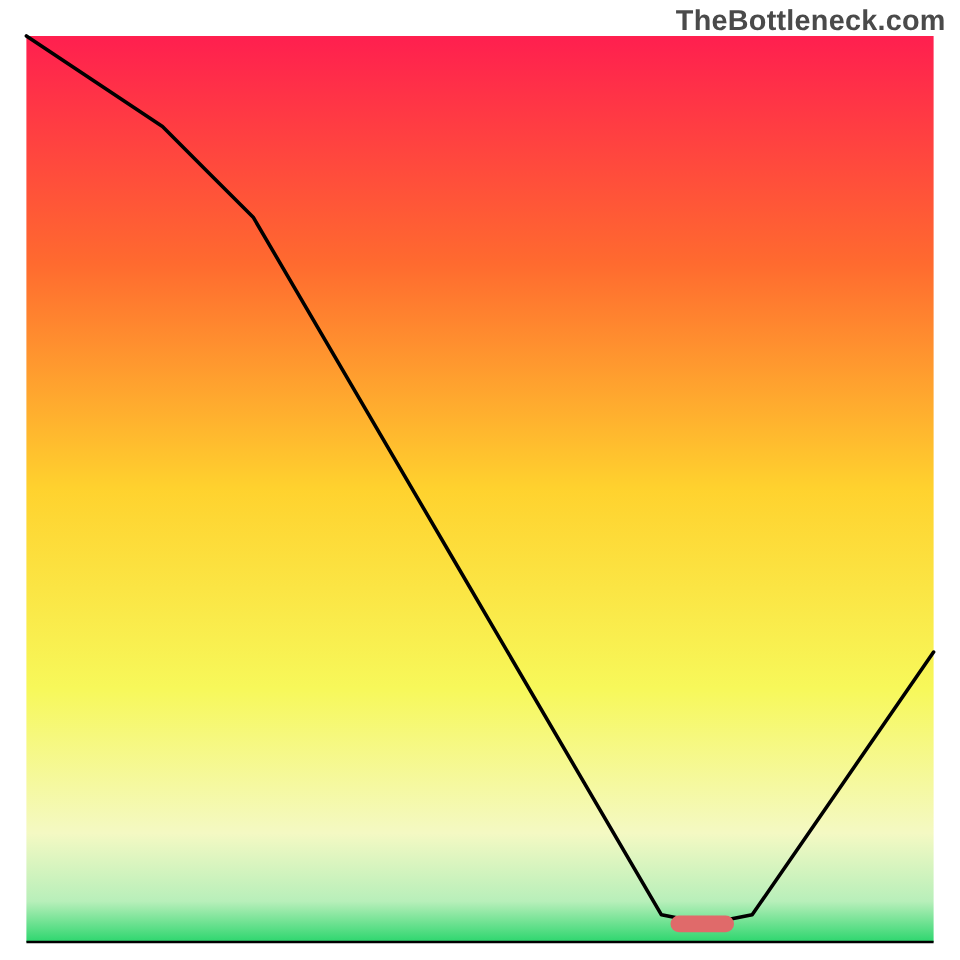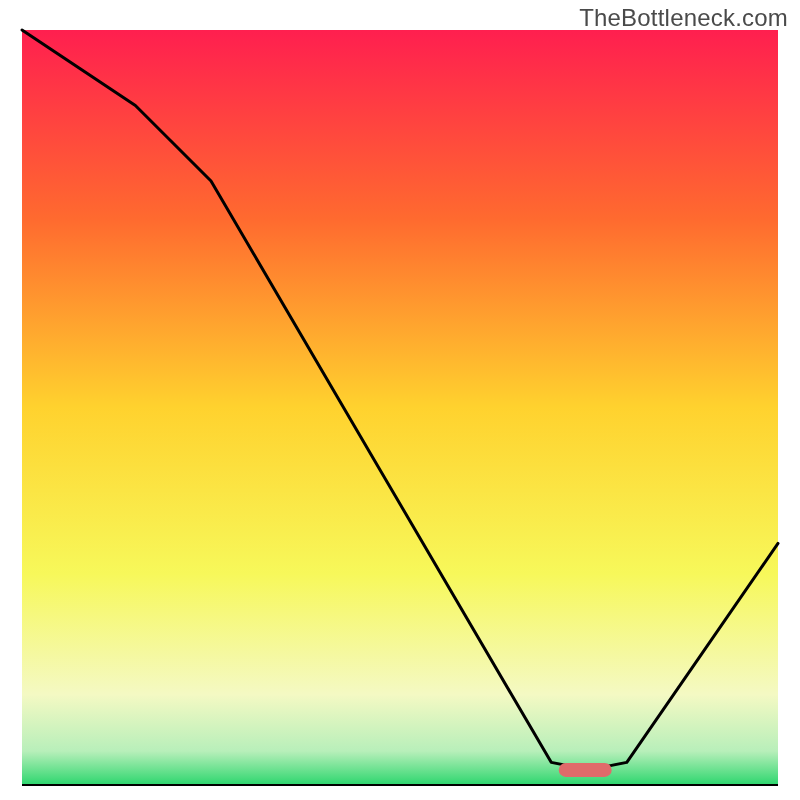--- a/index.html
+++ b/index.html
@@ -14,21 +14,21 @@
   .wrap {
     position: relative;
     width: 800px;
     height: 800px;
   }
   .watermark {
     position: absolute;
     top: 4px;
     right: 12px;
     font-size: 24px;
-    font-weight: 400;
+    font-weight: 700;
     color: #4a4a4a;
     letter-spacing: 0.2px;
   }
   svg {
     display: block;
   }
 </style>
 </head>
 <body>
 

